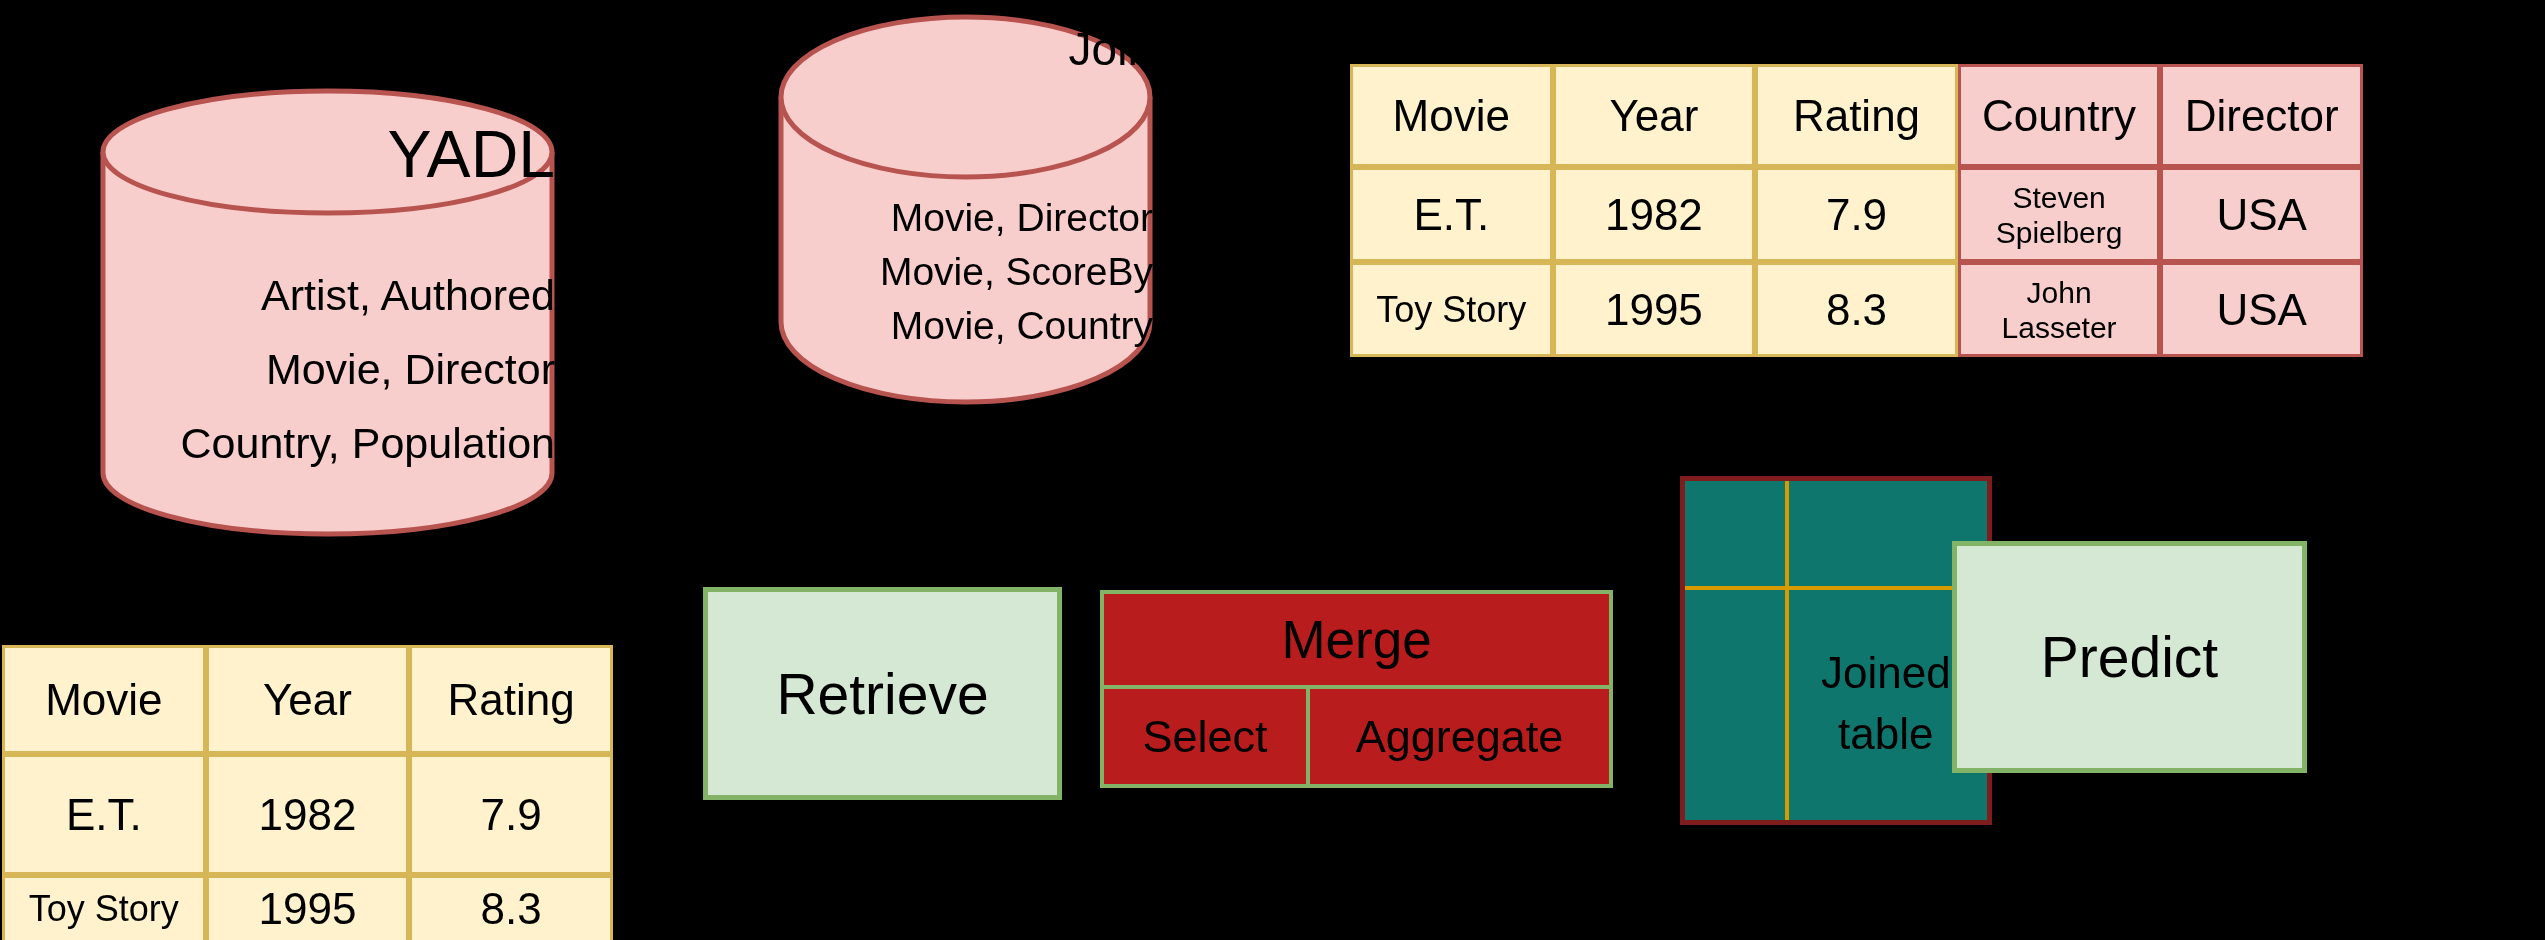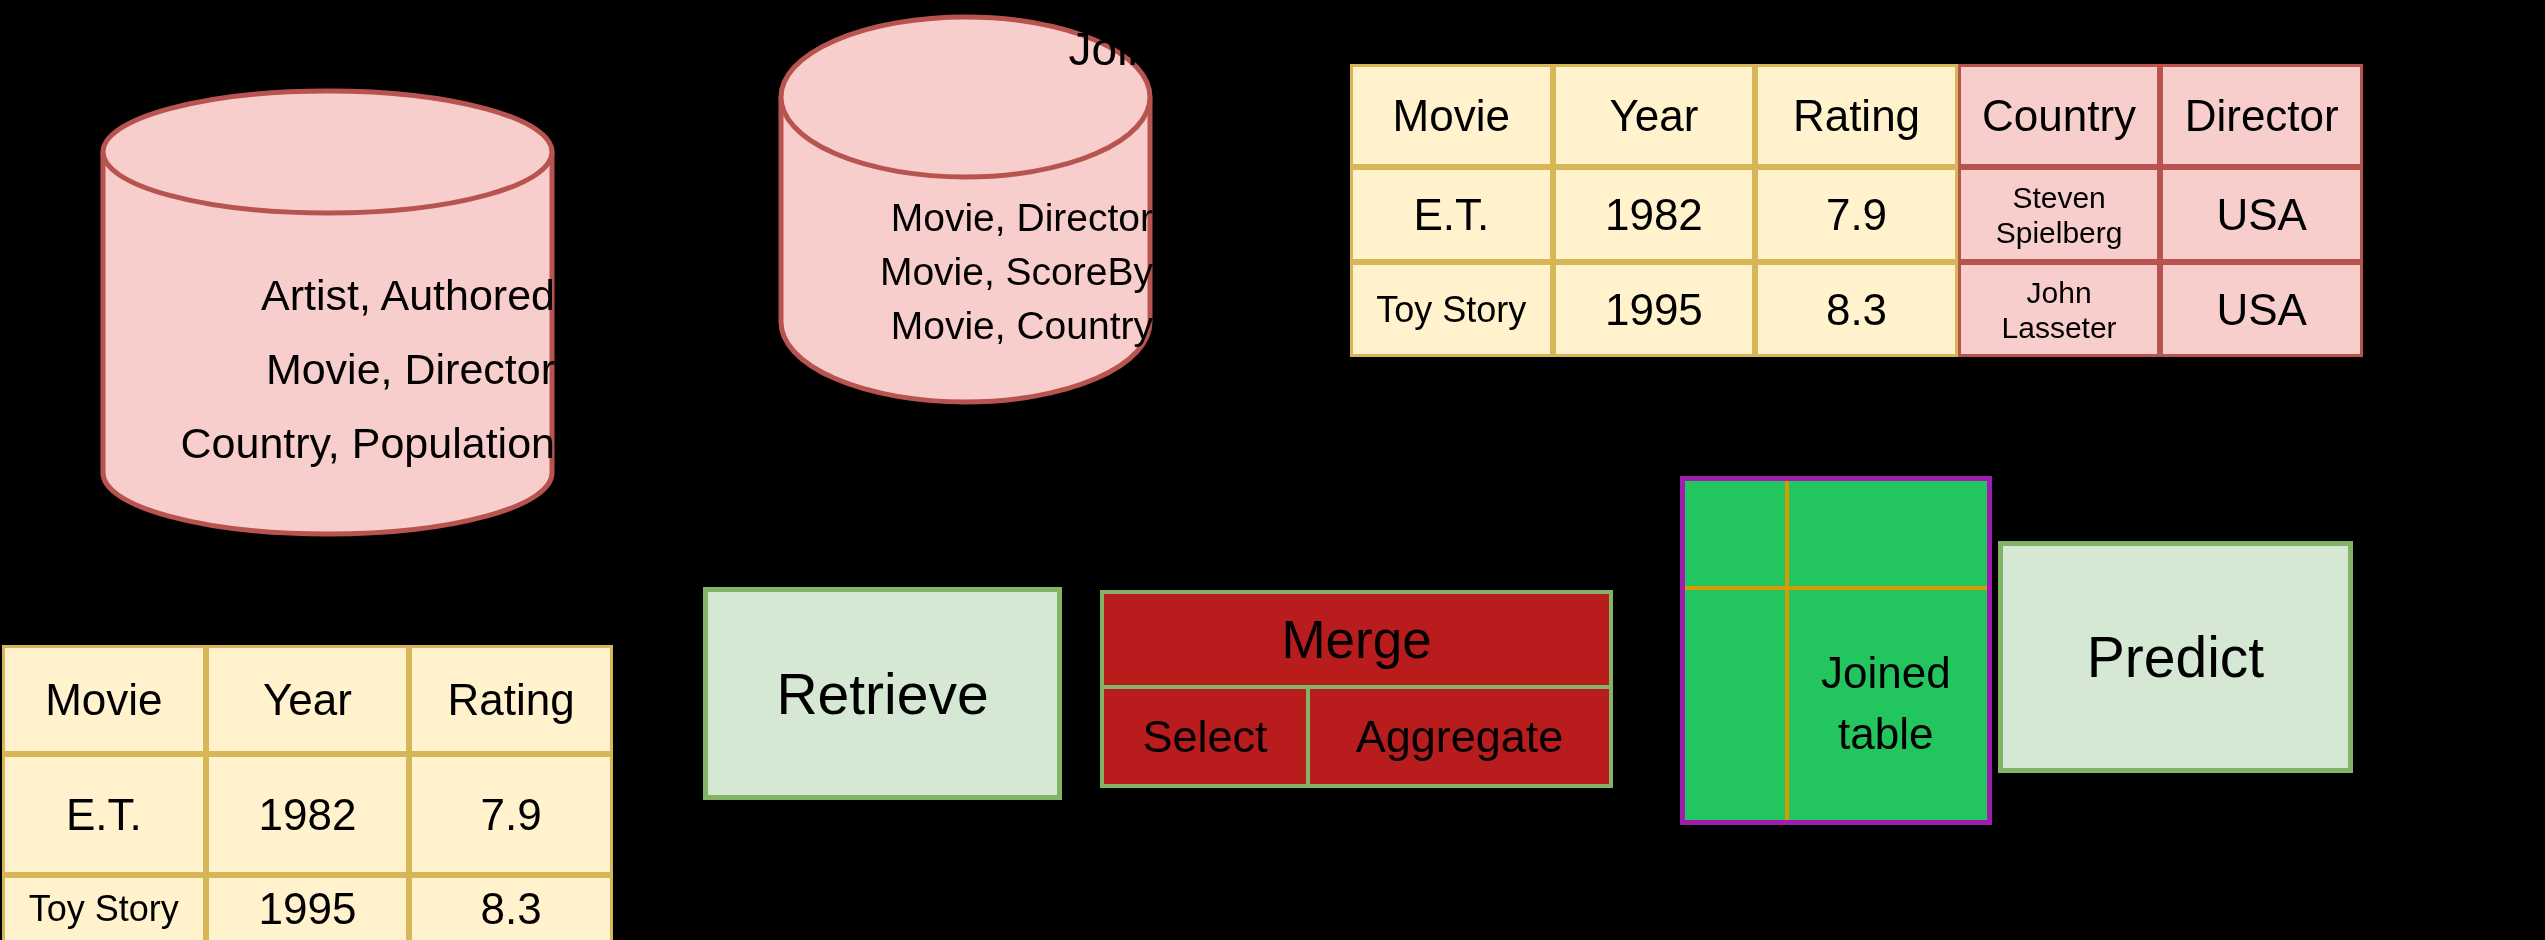--- a/index.html
+++ b/index.html
@@ -40,55 +40,56 @@
   .dir-cell{font-size:30px;line-height:35px;}
   .dir-cell span{display:inline-block;max-width:150px;}
   .cell-top{align-items:flex-start;padding-top:6px;}
   
   .gbox{
     position:absolute;background:#D5E8D4;border:5px solid #82B366;
     display:flex;align-items:center;justify-content:center;
     font-size:57px;
   }
   .retrieve{left:703px;top:587px;width:349px;height:203px;}
-  .predict{left:1998px;top:541px;width:345px;height:222px;}
+  .predict{left:1952px;top:541px;width:345px;height:222px;}
   .merge{
     position:absolute;left:1100px;top:590px;width:505px;height:190px;
     background:#b91c1c;border:4px solid #82B366;
     display:flex;flex-direction:column;
   }
   .merge-title{height:91px;border-bottom:4px solid #82B366;
     display:flex;align-items:center;justify-content:center;font-size:53px;}
   .merge-row{flex:1;display:flex;}
   .merge-sub{display:flex;align-items:center;justify-content:center;font-size:45px;}
   .merge-select{width:40%;border-right:4px solid #82B366;}
   .merge-agg{flex:1;}
   
   .joined{
     position:absolute;left:1680px;top:476px;width:302px;height:339px;
-    background:#22c55e;border:5px solid #a21caf;
+    background:#0f766e;border:5px solid #7f1d1d;
   }
   .joined .vline{position:absolute;top:0;bottom:0;left:33%;width:4px;background:#D79B00;}
   .joined .hline{position:absolute;left:0;right:0;top:31%;height:4px;background:#D79B00;}
   .joined-label{
     position:absolute;left:33%;right:0;top:31%;bottom:0;
     display:flex;flex-direction:column;align-items:center;justify-content:center;
     font-size:44px;line-height:61px;
   }
 </style>
 </head>
 <body>
 
 <div class="canvas">
 
   <div class="cyl yadl">
     <svg width="455" height="449" viewBox="0 0 455 449">
       <path d="M 3 64 L 3 385 A 224.5 61 0 0 0 452 385 L 452 64" fill="#F8CECC" stroke="#B85450" stroke-width="5"></path>
       <ellipse cx="227.5" cy="64" rx="224.5" ry="61" fill="#F8CECC" stroke="#B85450" stroke-width="5"></ellipse>
     </svg>
+    <div class="cyl-text yadl-title">YADL</div>
     <div class="cyl-text cyl-lines yadl-items">
       <div>Artist, Authored</div>
       <div>Movie, Director</div>
       <div>Country, Population</div>
     </div>
   </div>
 
   <div class="cyl joincand">
     <svg width="375" height="393" viewBox="0 0 375 393">
       <path d="M 3 84 L 3 309 A 184.5 80 0 0 0 372 309 L 372 84" fill="#F8CECC" stroke="#B85450" stroke-width="5"></path>

